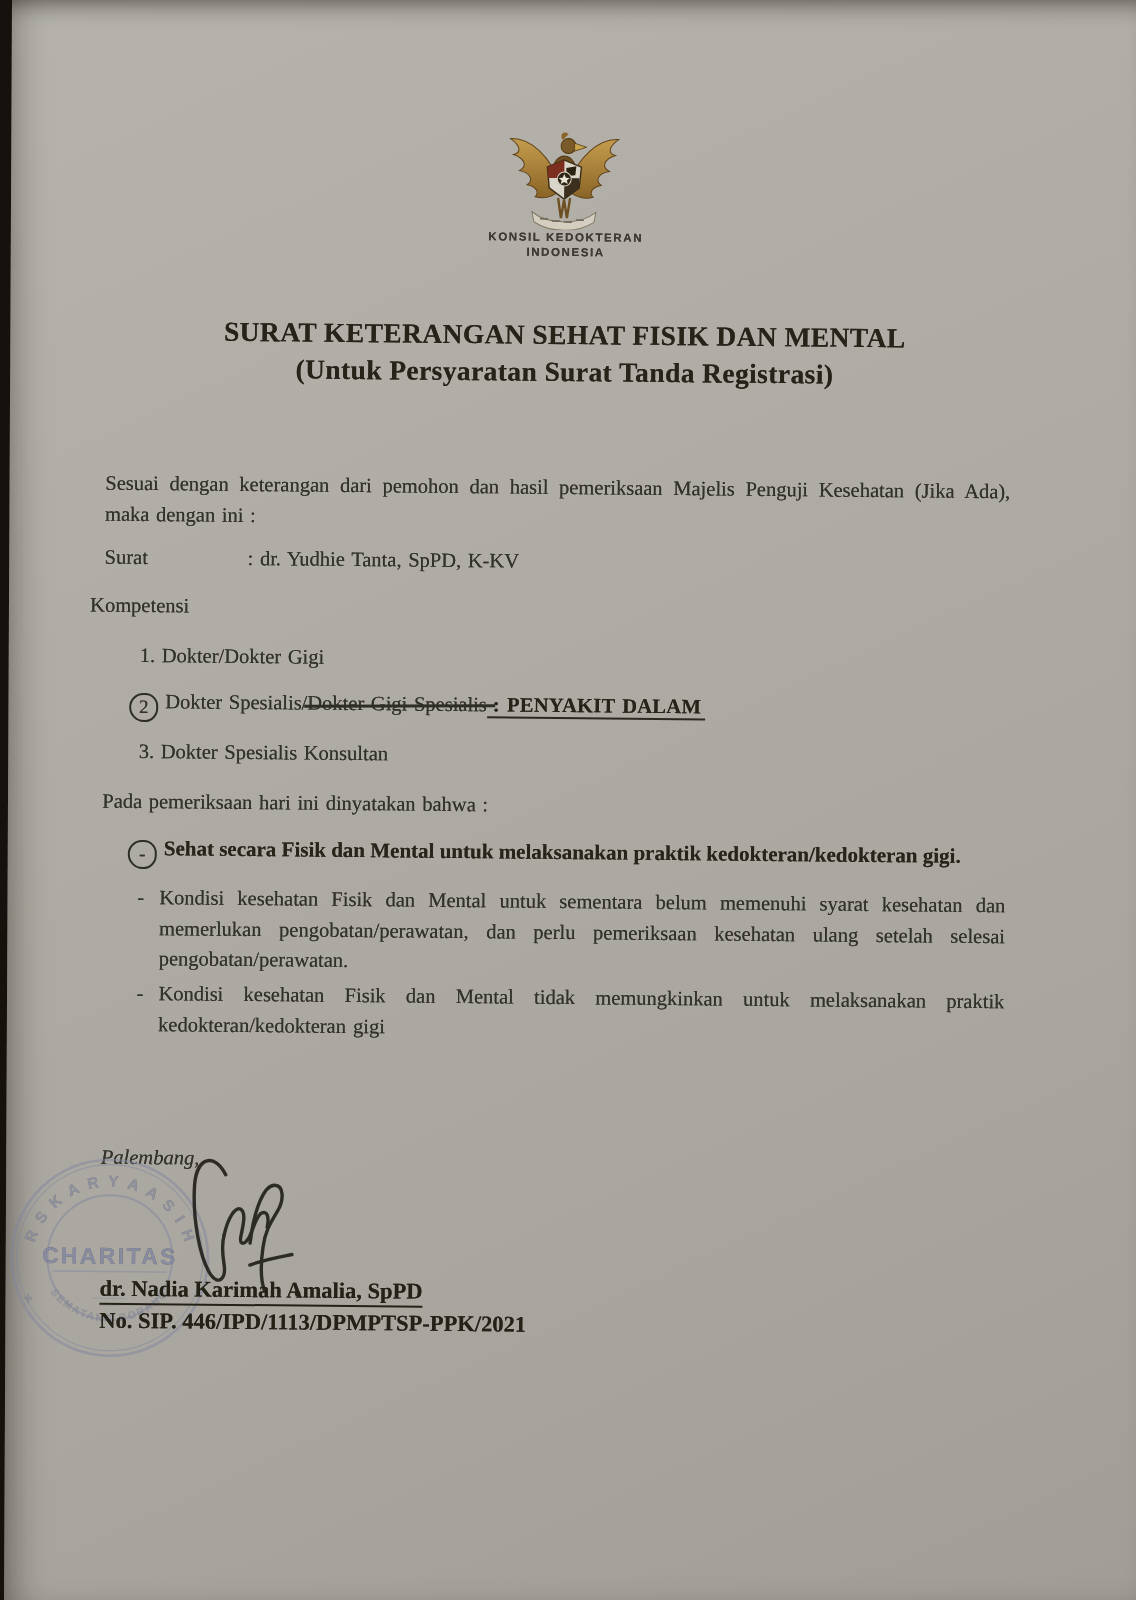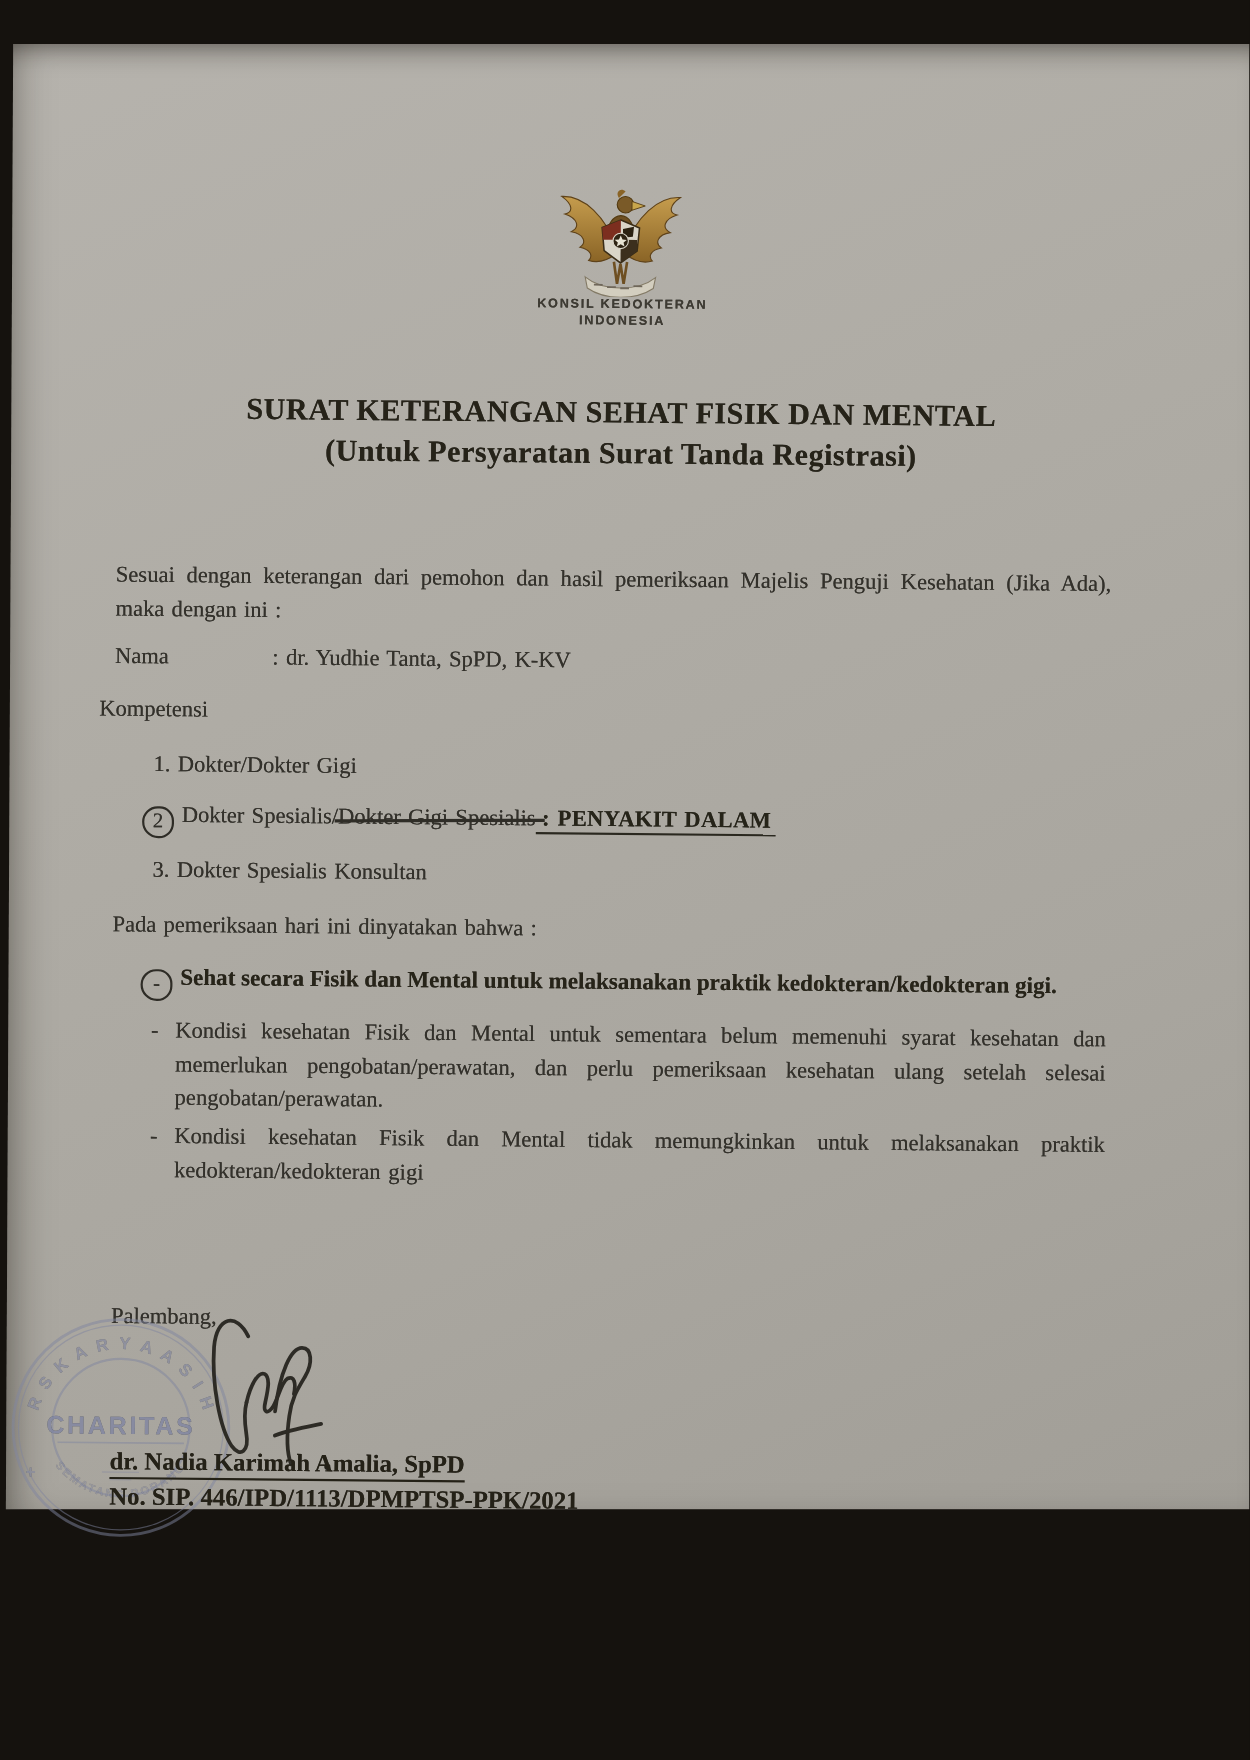--- a/index.html
+++ b/index.html
@@ -4,26 +4,25 @@
 <style>
   html,body{margin:0;padding:0;}
   body{
     width:1136px;height:1600px;
     background:#15120e;
     overflow:hidden;
     position:relative;
     font-family:"Liberation Serif","DejaVu Serif",serif;
   }
   #paper{
-    position:absolute;left:0;top:0;width:1136px;height:1332px;
+    position:absolute;left:0;top:0;width:1136px;height:1600px;
     background:linear-gradient(155deg,#b6b3ad 0%,#afaca5 38%,#a9a69f 70%,#a19e97 100%);
     clip-path:polygon(12px 0px,1136px 0px,1136px 1600px,4px 1600px);
     box-shadow:inset 30px 0 40px -24px rgba(18,14,8,.55),
                inset 0 20px 26px -20px rgba(18,14,8,.6);
-    margin-top:40px;
   }
   #content{
     position:absolute;inset:0;
     transform:rotate(.55deg);
     transform-origin:560px 0;
     color:#33312b;
     text-shadow:0 0 .5px rgba(49,47,42,.85);
   }
   .abs{position:absolute;}
   
@@ -66,21 +65,21 @@
     font-weight:bold;border-bottom:2.6px solid #2a281f;padding:0 4px 1px 6px;
     letter-spacing:.3px;color:#262419;
   }
   #result-main{left:136px;top:840px;white-space:nowrap;}
   #result-main .txt{font-weight:bold;font-size:21px;color:#272419;}
   .dash-item .marker{position:absolute;left:0;top:0;}
   #dash1{left:146px;top:886px;width:868px;}
   #dash2{left:146px;top:982px;width:868px;}
   .dash-body{margin-left:22px;text-align:justify;word-spacing:2px;}
   
-  #city{left:112px;top:1146px;}
+  #city{left:112px;top:1146px;font-style:italic;}
   #stamp{left:18px;top:1158px;width:208px;height:208px;}
   #signature{left:192px;top:1150px;width:152px;height:164px;}
   .sig-line{font-weight:bold;font-size:22.5px;color:#242117;white-space:nowrap;}
   #doctor-name{left:112px;top:1280px;}
   #doctor-name span{display:inline-block;border-bottom:2.8px solid #242117;padding-bottom:1px;}
   #sip{left:112px;top:1312px;}
 </style>
 </head>
 <body>
 
@@ -123,21 +122,21 @@
     </div>
 
     <div id="doc-title" class="abs">
       <div>SURAT KETERANGAN SEHAT FISIK DAN MENTAL</div>
       <div>(Untuk Persyaratan Surat Tanda Registrasi)</div>
     </div>
 
     <div id="intro" class="abs bodytext">Sesuai dengan keterangan dari pemohon dan hasil pemeriksaan Majelis Penguji Kesehatan (Jika Ada), maka dengan ini :</div>
 
     <div id="row-nama" class="abs bodytext">
-      <span>Nama</span>
+      <span>Surat</span>
       <span id="nama-value">: dr. Yudhie Tanta, SpPD, K-KV</span>
     </div>
 
     <div id="row-kompetensi" class="abs bodytext">Kompetensi</div>
 
     <div id="item1" class="abs bodytext list-item">1. Dokter/Dokter Gigi</div>
 
     <div id="item2" class="abs bodytext list-item">
       <span class="circle-mark">2</span><span>Dokter Spesialis/</span><span class="struck">Dokter Gigi Spesialis</span><span class="filled-spec">: PENYAKIT DALAM</span>
     </div>

